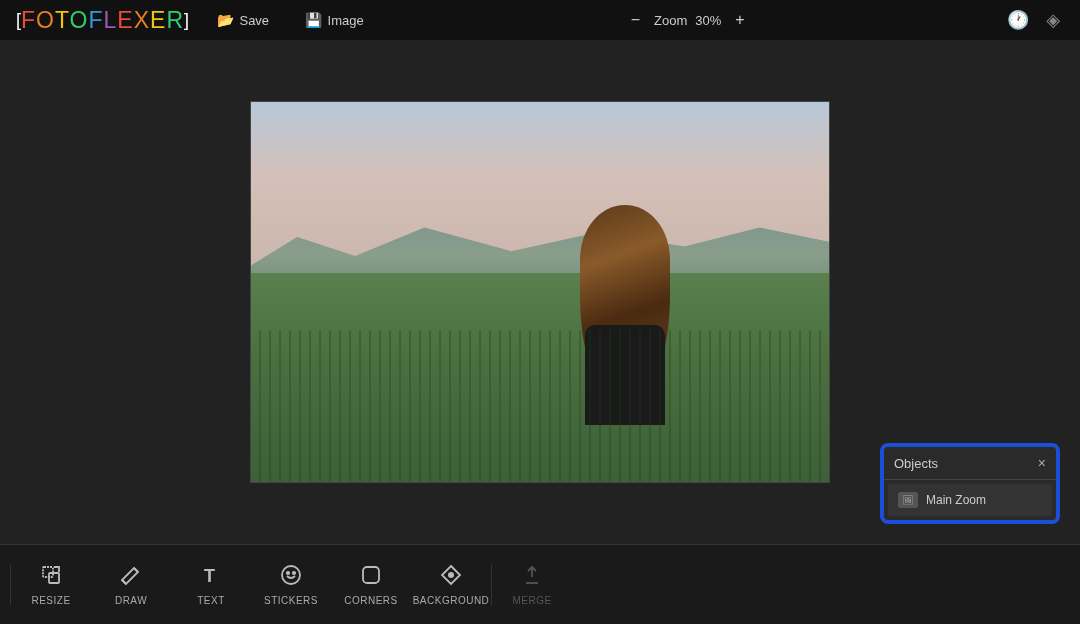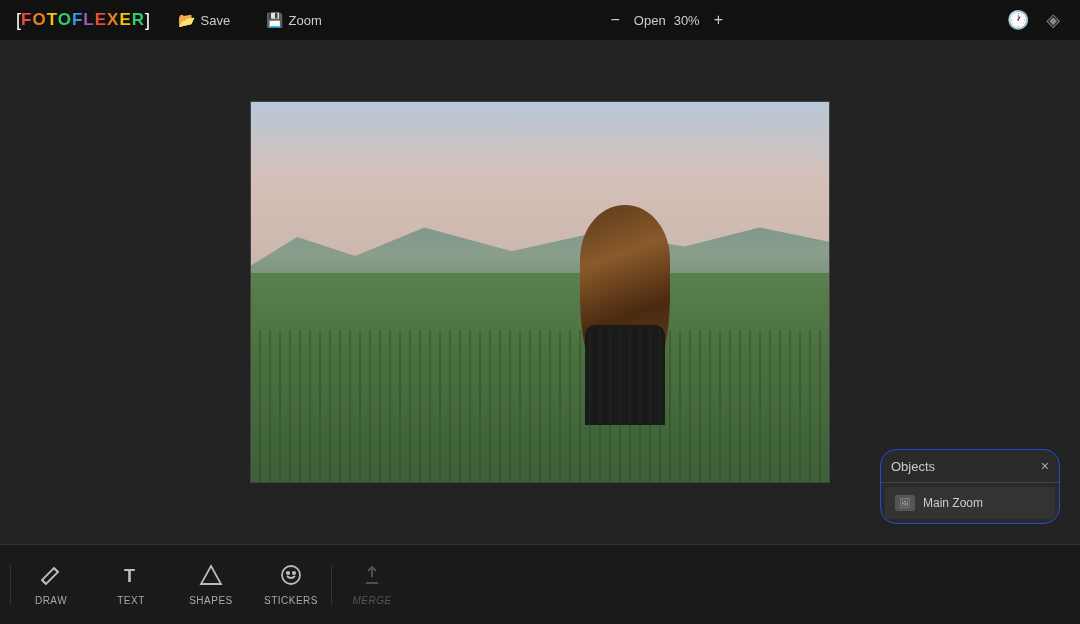--- a/index.html
+++ b/index.html
@@ -28,22 +28,22 @@
       display: flex;
       align-items: center;
       gap: 0;
     }
     .logo-bracket {
       color: #fff;
       font-size: 18px;
       font-weight: 300;
     }
     .logo-text {
-      font-size: 17px;
-      font-weight: bold;
+      font-size: 23px;
+      font-weight: normal;
       letter-spacing: 1px;
     }
     .logo-f { color: #e74c3c; }
     .logo-o { color: #e67e22; }
     .logo-t { color: #f1c40f; }
     .logo-o2 { color: #2ecc71; }
     .logo-f2 { color: #3498db; }
     .logo-l { color: #9b59b6; }
     .logo-e { color: #e74c3c; }
     .logo-x { color: #e67e22; }
@@ -181,22 +181,22 @@
       background: #1a1a1a;
       border-radius: 10px 10px 0 0;
     }
 
     
     .objects-panel {
       position: absolute;
       bottom: 20px;
       right: 20px;
       background: #2a2a2a;
-      border: 1px solid #1d4ed8;
-      border-radius: 16px;
+      border: 4px solid #1d4ed8;
+      border-radius: 8px;
       width: 180px;
     }
     .objects-panel-header {
       display: flex;
       justify-content: space-between;
       align-items: center;
       padding: 8px 10px;
       border-bottom: 1px solid #444;
       font-size: 13px;
       color: #ccc;
@@ -268,21 +268,20 @@
     .tool-separator {
       width: 1px;
       height: 40px;
       background: #333;
       flex-shrink: 0;
     }
 
     .merge-item {
       color: #555;
       cursor: not-allowed;
-      font-style: italic;
     }
     .merge-item .tool-icon { color: #555; }
   </style>
 </head>
 <body>
 
 <div class="top-bar">
   <div class="top-left">
     <div class="logo">
       <span class="logo-bracket">[</span>
@@ -290,27 +289,27 @@
         <span class="logo-f">F</span><span class="logo-o">O</span><span class="logo-t">T</span><span class="logo-o2">O</span><span class="logo-f2">F</span><span class="logo-l">L</span><span class="logo-e">E</span><span class="logo-x">X</span><span class="logo-e2">E</span><span class="logo-r">R</span>
       </span>
       <span class="logo-bracket">]</span>
     </div>
     <button class="top-btn">
       <span style="font-size:14px;">📂</span>
       <span>Save</span>
     </button>
     <button class="top-btn">
       <span style="font-size:14px;">💾</span>
-      <span>Zoom</span>
+      <span>Image</span>
     </button>
   </div>
 
   <div class="zoom-control">
     <button class="zoom-btn">−</button>
-    <span>Open</span>
+    <span>Zoom</span>
     <span>30%</span>
     <button class="zoom-btn">+</button>
   </div>
 
   <div class="top-right">
     <button class="top-icon-btn" title="History">
       <span>🕐</span>
     </button>
     <button class="top-icon-btn" title="Layers">
       <span>◈</span>
@@ -354,47 +353,62 @@
         <span>Main Zoom</span>
       </div>
     </div>
   </div>
 </div>
 
 <div class="bottom-toolbar" id="bottom-toolbar">
     <div class="tool-separator"></div>
     <div class="tool-item">
       <div class="tool-icon"><svg width="24" height="24" viewBox="0 0 24 24" fill="none" stroke="currentColor" stroke-width="1.8">
+      <rect x="4" y="4" width="10" height="10" rx="1" stroke-dasharray="2,1"></rect>
+      <rect x="10" y="10" width="10" height="10" rx="1"></rect>
+      <polyline points="15,4 20,4 20,9"></polyline>
+    </svg></div>
+      <span>RESIZE</span>
+    </div>
+    <div class="tool-item">
+      <div class="tool-icon"><svg width="24" height="24" viewBox="0 0 24 24" fill="none" stroke="currentColor" stroke-width="1.8">
       <path d="M3 17 L7 21 L19 9 L15 5 Z"></path>
       <path d="M15 5 L19 9"></path>
       <line x1="3" y1="17" x2="7" y2="21"></line>
     </svg></div>
       <span>DRAW</span>
     </div>
     <div class="tool-item">
       <div class="tool-icon"><svg width="24" height="24" viewBox="0 0 24 24" fill="currentColor">
       <text x="5" y="19" font-size="18" font-weight="bold" font-family="Arial">T</text>
     </svg></div>
       <span>TEXT</span>
-    </div>
-    <div class="tool-item">
-      <div class="tool-icon"><svg width="24" height="24" viewBox="0 0 24 24" fill="none" stroke="currentColor" stroke-width="1.8">
-      <polygon points="12,3 22,21 2,21"></polygon>
-    </svg></div>
-      <span>SHAPES</span>
     </div>
     <div class="tool-item">
       <div class="tool-icon"><svg width="24" height="24" viewBox="0 0 24 24" fill="none" stroke="currentColor" stroke-width="1.8">
       <circle cx="12" cy="12" r="9"></circle>
       <path d="M8 13 Q12 17 16 13"></path>
       <circle cx="9" cy="10" r="1.2" fill="currentColor"></circle>
       <circle cx="15" cy="10" r="1.2" fill="currentColor"></circle>
     </svg></div>
       <span>STICKERS</span>
     </div>
+    <div class="tool-item">
+      <div class="tool-icon"><svg width="24" height="24" viewBox="0 0 24 24" fill="none" stroke="currentColor" stroke-width="1.8">
+      <rect x="4" y="4" width="16" height="16" rx="4"></rect>
+    </svg></div>
+      <span>CORNERS</span>
+    </div>
+    <div class="tool-item">
+      <div class="tool-icon"><svg width="24" height="24" viewBox="0 0 24 24" fill="none" stroke="currentColor" stroke-width="1.8">
+      <path d="M12 3 L21 12 L12 21 L3 12 Z"></path>
+      <circle cx="12" cy="12" r="3" fill="currentColor" stroke="none"></circle>
+    </svg></div>
+      <span>BACKGROUND</span>
+    </div>
     <div class="tool-separator"></div>
     <div class="tool-item merge-item">
       <div class="tool-icon"><svg width="24" height="24" viewBox="0 0 24 24" fill="none" stroke="currentColor" stroke-width="1.8">
       <polyline points="12,4 12,14"></polyline>
       <polyline points="8,8 12,4 16,8"></polyline>
       <line x1="6" y1="20" x2="18" y2="20"></line>
     </svg></div>
       <span>MERGE</span>
     </div>
   </div>

